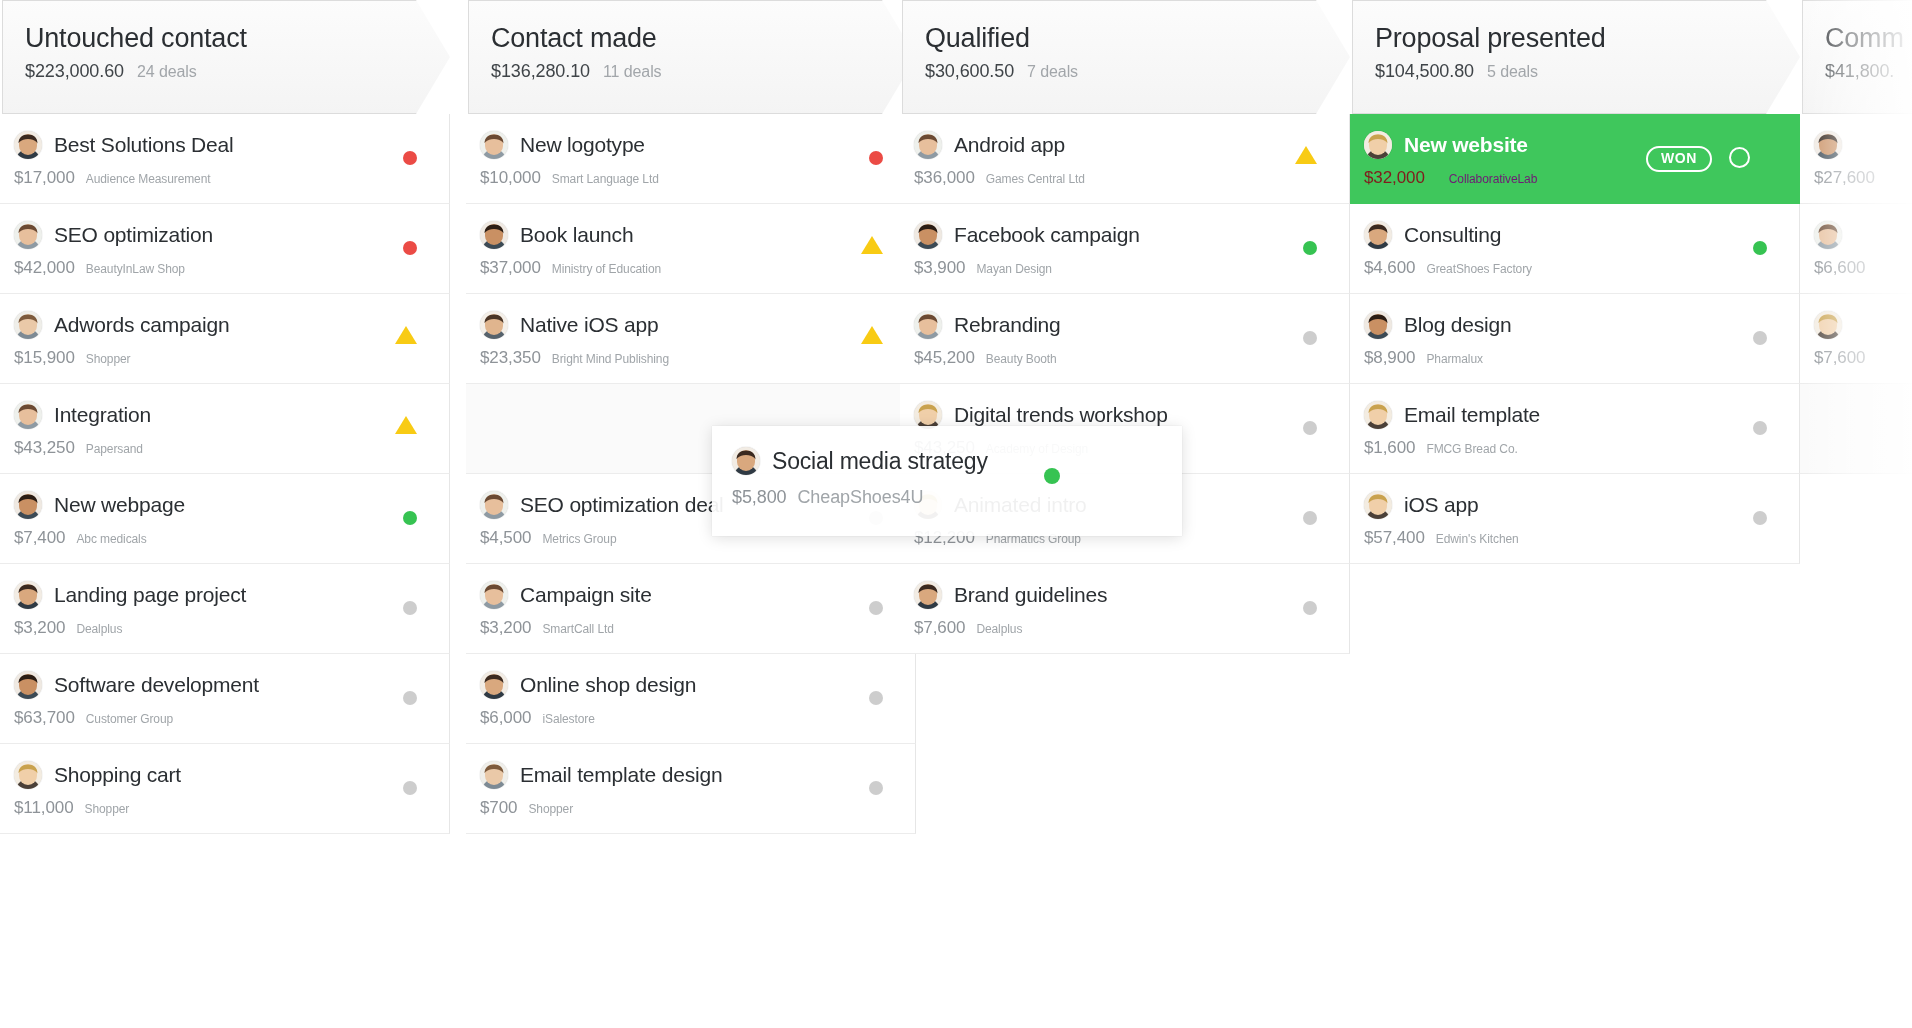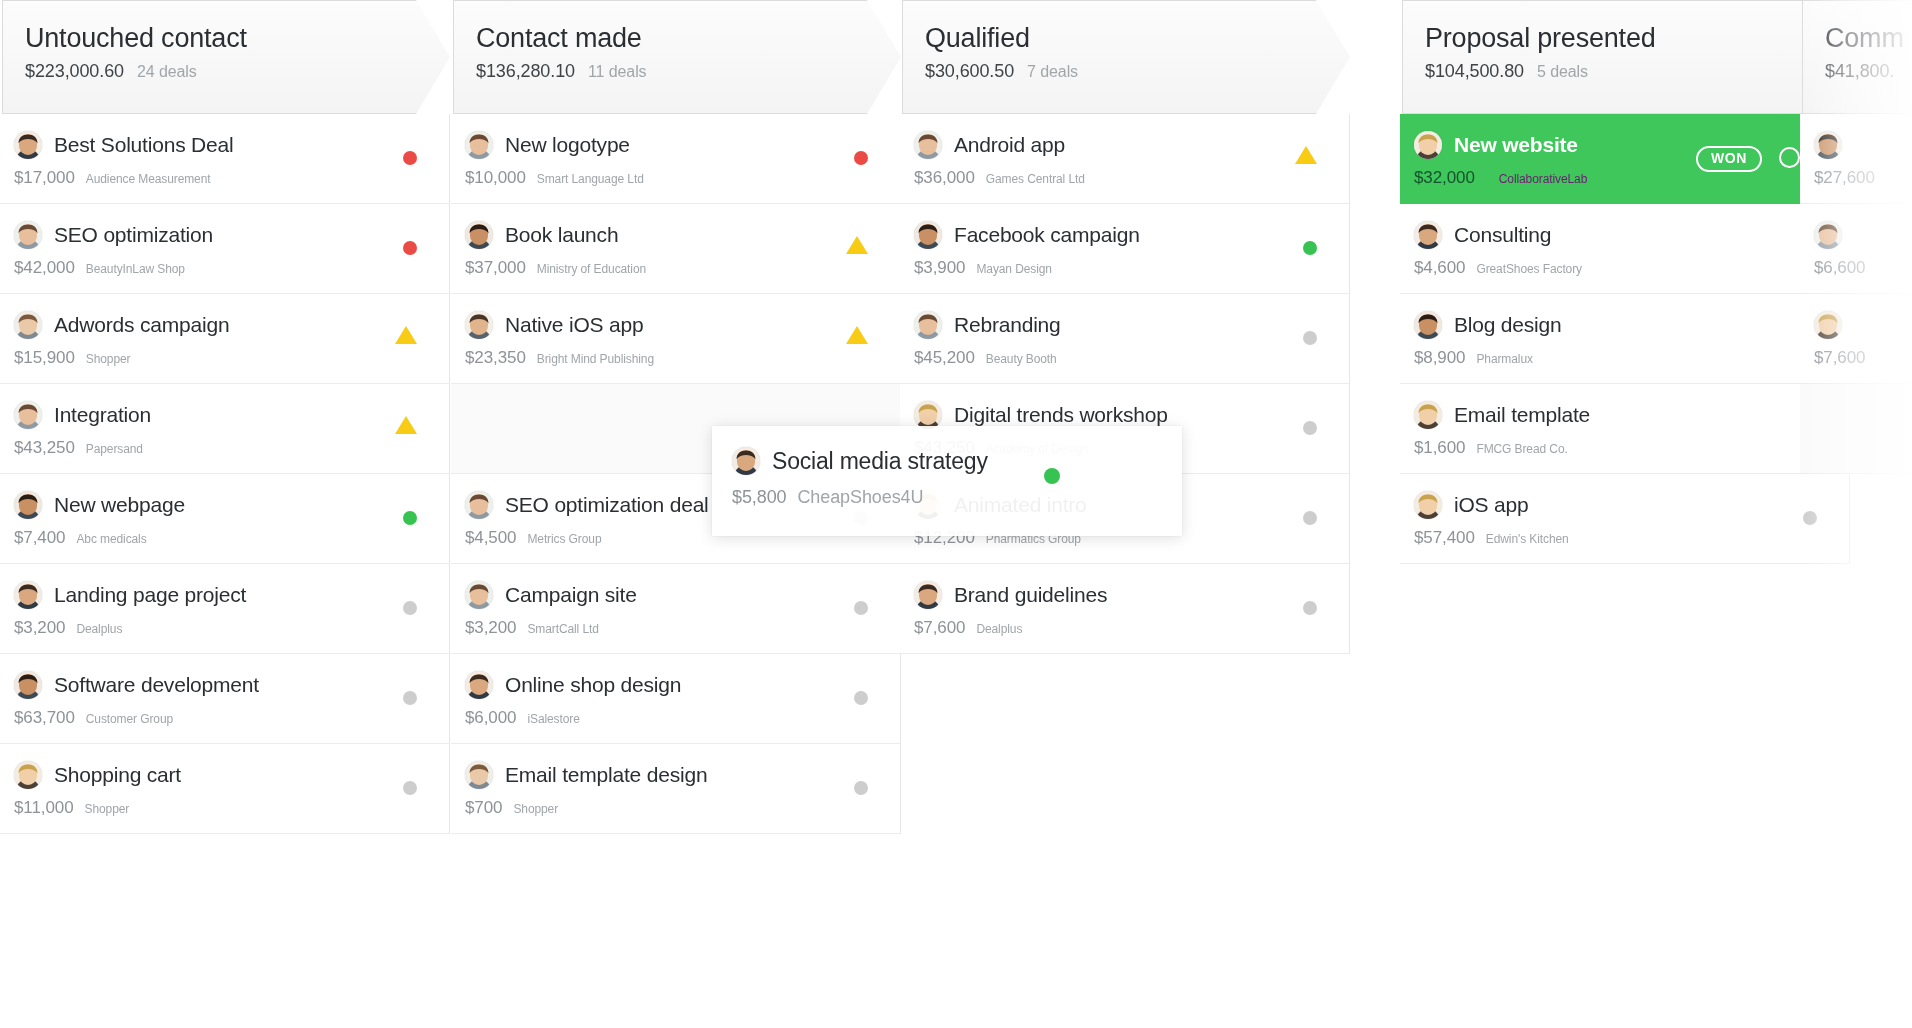--- a/index.html
+++ b/index.html
@@ -14,23 +14,23 @@
   #board { position:relative; width:1912px; height:1028px; }
 
   
   .col {
     position:absolute;
     top:0;
     width:450px;
     height:1028px;
   }
   .col.c0 { left:0px;    }
-  .col.c1 { left:451px;  }
+  .col.c1 { left:466px;  }
   .col.c2 { left:900px;  }
-  .col.c3 { left:1400px; }
+  .col.c3 { left:1350px; }
   .col.c4 { left:1800px; width:112px; }
 
   
   .stage-head {
     position:relative;
     height:114px;
     margin-left:2px;
     background:linear-gradient(to bottom,#fcfcfc 0%,#f4f4f4 100%);
     border:1px solid #dcdcdc;
     border-right:none;
@@ -104,21 +104,21 @@
     border-bottom:18px solid #f8cb14;
   }
 
   
   .card.won {
     background:#3fc75c;
     border-bottom-color:#3fc75c;
     border-right:none;
   }
   .card.won .card-title { color:#ffffff; font-weight:700; }
-  .card.won .card-amount { color:#14532d; }
+  .card.won .card-amount { color:#7f1d1d; }
   .card.won .card-org { color:#701a75;margin-left:24px; }
   .won-badge {
     position:absolute; right:88px; top:32px;
     border:2px solid #ffffff;
     border-radius:14px;
     color:#ffffff;
     font-size:14px;
     font-weight:700;
     letter-spacing:0.6px;
     padding:3px 13px 4px;

